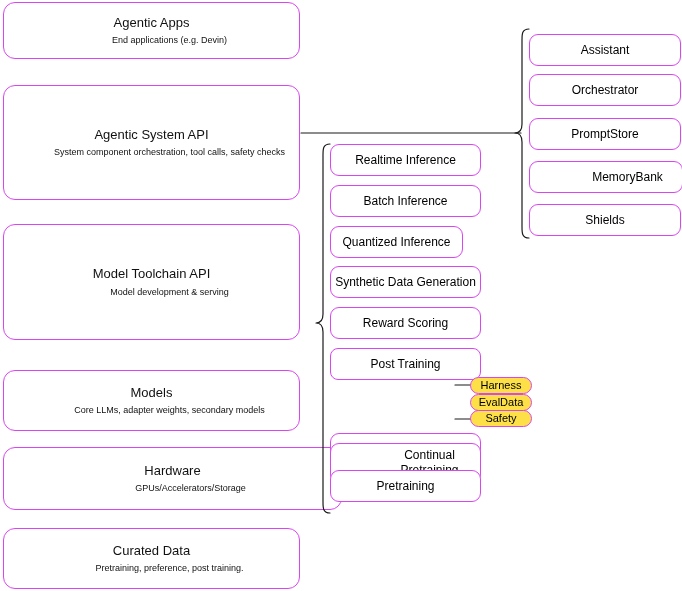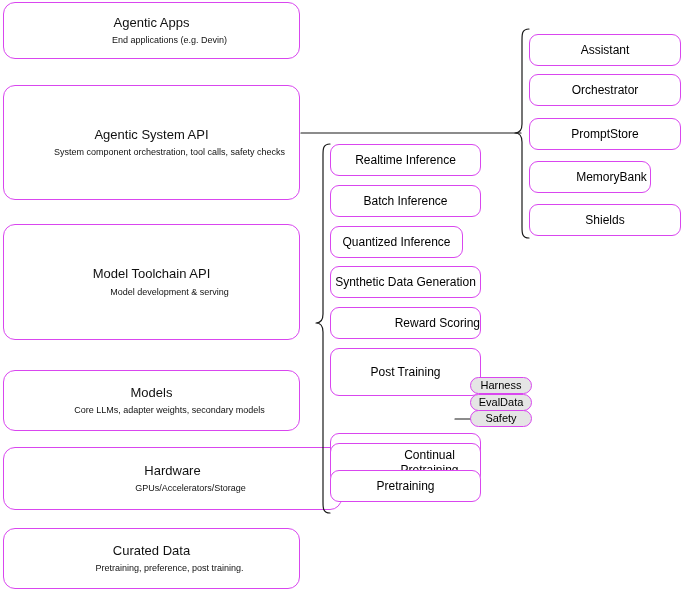--- a/index.html
+++ b/index.html
@@ -49,21 +49,21 @@
   .cap {
     border-radius: 9px;
     font-size: 12px;
     border-width: 1.2px;
   }
   
   .pill {
     border-radius: 999px;
     font-size: 11px;
     border-width: 1.1px;
-    background: #e5e5e5;
+    background: #fde047;
     z-index: 5;
   }
   .connector {
     position: absolute;
     pointer-events: none;
     overflow: visible;
   }
   .connector path,
   .connector line {
     fill: none;
@@ -142,24 +142,24 @@
   </div>
   <div class="node cap" style="left:330px; top:185px; width:151px; height:32px;">
     <span>Batch Inference</span>
   </div>
   <div class="node cap" style="left:330px; top:226px; width:133px; height:32px;">
     <span>Quantized Inference</span>
   </div>
   <div class="node cap" style="left:330px; top:266px; width:151px; height:32px;">
     <span>Synthetic Data Generation</span>
   </div>
-  <div class="node cap" style="left:330px; top:307px; width:151px; height:32px;align-items:flex-end;">
+  <div class="node cap" style="left:330px; top:307px; width:151px; height:32px;">
     <span>Reward Scoring</span>
   </div>
-  <div class="node cap" style="left:330px; top:348px; width:151px; height:48px;">
+  <div class="node cap" style="left:330px; top:348px; width:151px; height:32px;border-radius:8px;">
     <span>Post Training</span>
   </div>
   <div class="node cap" style="left:330px; top:389px; width:151px; height:50px;margin-top:44px;">
     <span>Evals</span>
   </div>
   <div class="node cap" style="left:330px; top:443px; width:151px; height:40px;padding-left:48px;">
     <span>Continual Pretraining</span>
   </div>
   <div class="node cap" style="left:330px; top:470px; width:151px; height:32px;">
     <span>Pretraining</span>
@@ -177,20 +177,20 @@
 
   <div class="node cap" style="left:529px; top:34px; width:152px; height:32px;">
     <span>Assistant</span>
   </div>
   <div class="node cap" style="left:529px; top:74px; width:152px; height:32px;">
     <span>Orchestrator</span>
   </div>
   <div class="node cap" style="left:529px; top:118px; width:152px; height:32px;">
     <span>PromptStore</span>
   </div>
-  <div class="node cap" style="left:529px; top:161px; width:122px; height:32px;padding-left:43px;">
+  <div class="node cap" style="left:529px; top:161px; width:154px; height:32px;padding-left:43px;">
     <span>MemoryBank</span>
   </div>
   <div class="node cap" style="left:529px; top:204px; width:152px; height:32px;">
     <span>Shields</span>
   </div>
 
 </div>
 
 </body></html>

